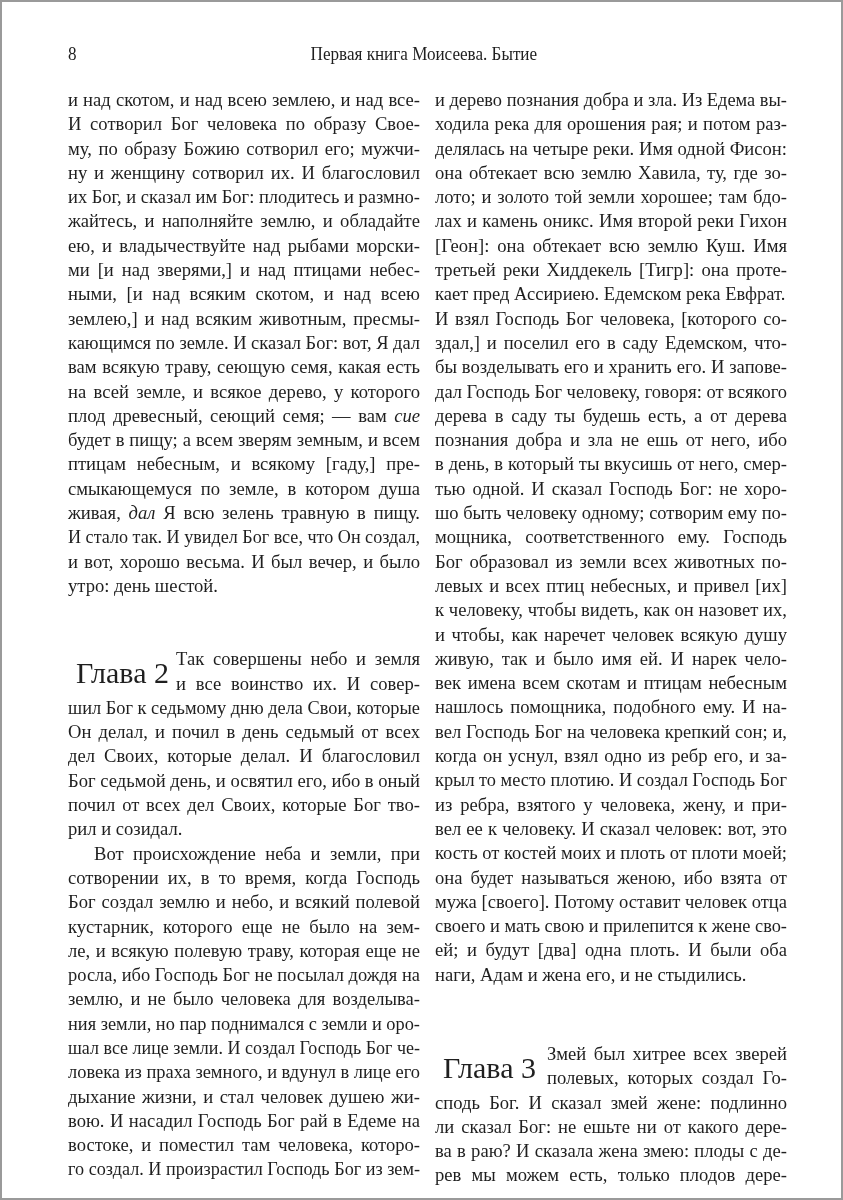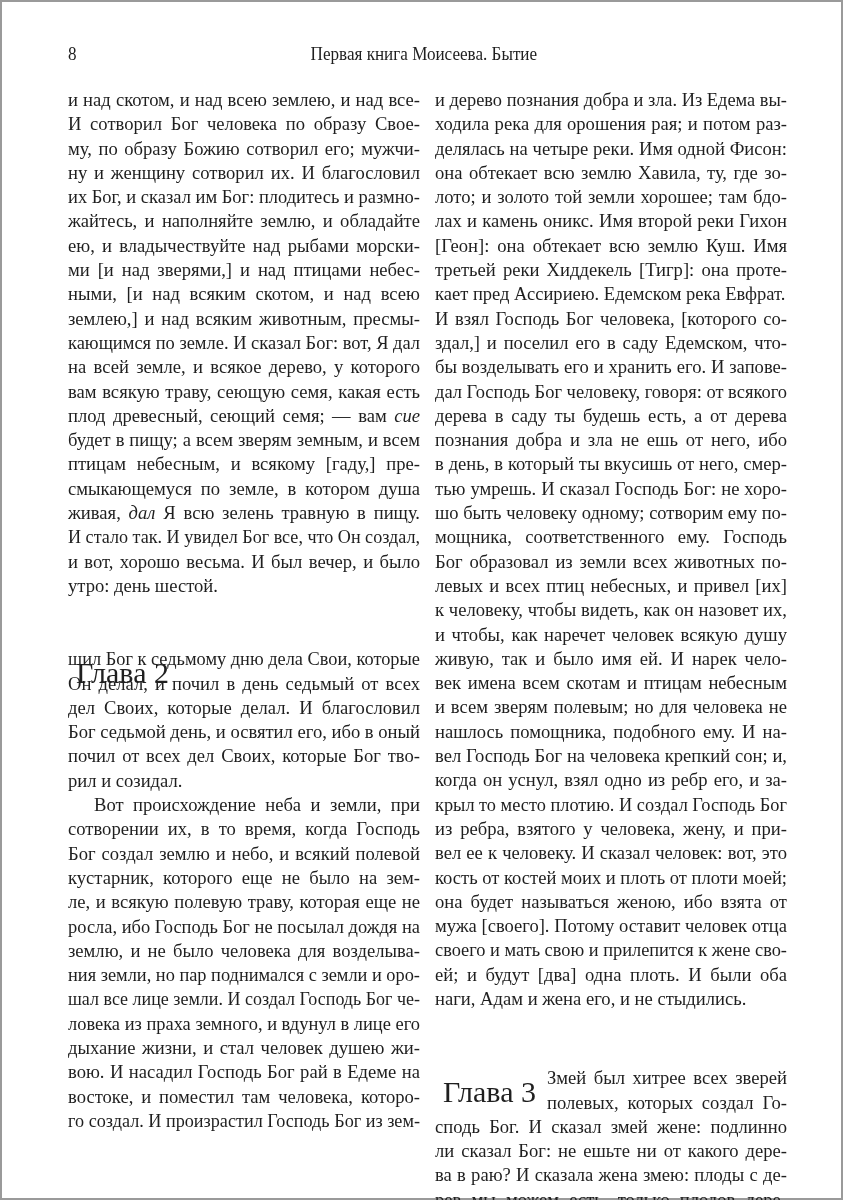--- a/index.html
+++ b/index.html
@@ -52,39 +52,43 @@
         <div class="line">И сотворил Бог человека по образу Свое-</div>
         <div class="line">му, по образу Божию сотворил его; мужчи-</div>
         <div class="line">ну и женщину сотворил их. И благословил</div>
         <div class="line" style="letter-spacing: 0px; text-align: left; text-align-last: left;"><span style="display: inline-block; transform-origin: left top; transform: scaleX(0.9941); white-space: nowrap;">их Бог, и сказал им Бог: плодитесь и размно-</span></div>
         <div class="line">жайтесь, и наполняйте землю, и обладайте</div>
         <div class="line">ею, и владычествуйте над рыбами морски-</div>
         <div class="line">ми [и над зверями,] и над птицами небес-</div>
         <div class="line">ными, [и над всяким скотом, и над всею</div>
         <div class="line">землею,] и над всяким животным, пресмы-</div>
         <div class="line" style="letter-spacing: 0px; text-align: left; text-align-last: left;"><span style="display: inline-block; transform-origin: left top; transform: scaleX(0.992); white-space: nowrap;">кающимся по земле. И сказал Бог: вот, Я дал</span></div>
+        <div class="line">вам всякую траву, сеющую семя, какая есть</div>
         <div class="line">на всей земле, и всякое дерево, у которого</div>
-        <div class="line">вам всякую траву, сеющую семя, какая есть</div>
       </div>
     <div class="line"><span>плод древесный, сеющий семя; — вам </span><em>сие</em></div>
     <div id="left-mid">
         <div class="line">будет в пищу; а всем зверям земным, и всем</div>
         <div class="line">птицам небесным, и всякому [гаду,] пре-</div>
         <div class="line">смыкающемуся по земле, в котором душа</div>
       </div>
     <div class="line"><span>живая, </span><em>дал</em><span> Я всю зелень травную в пищу.</span></div>
     <div id="left-endch1">
         <div class="line" style="letter-spacing: 0px; text-align: left; text-align-last: left;"><span style="display: inline-block; transform-origin: left top; transform: scaleX(0.9736); white-space: nowrap;">И стало так. И увидел Бог все, что Он создал,</span></div>
         <div class="line">и вот, хорошо весьма. И был вечер, и было</div>
         <div class="line last">утро: день шестой.</div>
       </div>
 
     <div class="chapter-gap-left"></div>
     <div class="chapter">
       <div class="chapter-title">Глава 2</div>
+      <div id="ch2-head">
+          <div class="line chapter-line">Так совершены небо и земля</div>
+          <div class="line chapter-line">и все воинство их. И совер-</div>
+        </div>
       <div id="ch2-lines">
           <div class="line" style="letter-spacing: 0px; text-align: right; text-align-last: left;"><span style="display: inline-block; transform-origin: left top; transform: scaleX(0.9866); white-space: nowrap;">шил Бог к седьмому дню дела Свои, которые</span></div>
           <div class="line">Он делал, и почил в день седьмый от всех</div>
           <div class="line">дел Своих, которые делал. И благословил</div>
           <div class="line">Бог седьмой день, и освятил его, ибо в оный</div>
           <div class="line">почил от всех дел Своих, которые Бог тво-</div>
           <div class="line last">рил и созидал.</div>
         </div>
       <div id="ch2-p2">
           <div class="line indent">Вот происхождение неба и земли, при</div>
@@ -116,30 +120,29 @@
         <div class="line">[Геон]: она обтекает всю землю Куш. Имя</div>
         <div class="line">третьей реки Хиддекель [Тигр]: она проте-</div>
         <div class="line" style="letter-spacing: 0px; text-align: left; text-align-last: left;"><span style="display: inline-block; transform-origin: left top; transform: scaleX(0.9962); white-space: nowrap;">кает пред Ассириею. Едемском река Евфрат.</span></div>
         <div class="line">И взял Господь Бог человека, [которого со-</div>
         <div class="line">здал,] и поселил его в саду Едемском, что-</div>
         <div class="line">бы возделывать его и хранить его. И запове-</div>
         <div class="line" style="letter-spacing: 0px; text-align: right; text-align-last: left;"><span style="display: inline-block; transform-origin: left top; transform: scaleX(0.9935); white-space: nowrap;">дал Господь Бог человеку, говоря: от всякого</span></div>
         <div class="line">дерева в саду ты будешь есть, а от дерева</div>
         <div class="line">познания добра и зла не ешь от него, ибо</div>
         <div class="line">в день, в который ты вкусишь от него, смер-</div>
-        <div class="line">тью умрешь. И сказал Господь Бог: не хоро-</div>
+        <div class="line">тью одной. И сказал Господь Бог: не хоро-</div>
         <div class="line" style="letter-spacing: 0px; text-align: right; text-align-last: left;"><span style="display: inline-block; transform-origin: left top; transform: scaleX(0.9958); white-space: nowrap;">шо быть человеку одному; сотворим ему по-</span></div>
         <div class="line">мощника, соответственного ему. Господь</div>
         <div class="line">Бог образовал из земли всех животных по-</div>
         <div class="line">левых и всех птиц небесных, и привел [их]</div>
         <div class="line">к человеку, чтобы видеть, как он назовет их,</div>
         <div class="line">и чтобы, как наречет человек всякую душу</div>
         <div class="line">живую, так и было имя ей. И нарек чело-</div>
         <div class="line">век имена всем скотам и птицам небесным</div>
-        <div class="line">и всем зверям полевым; но для человека не</div>
         <div class="line">нашлось помощника, подобного ему. И на-</div>
         <div class="line">вел Господь Бог на человека крепкий сон; и,</div>
         <div class="line">когда он уснул, взял одно из ребр его, и за-</div>
         <div class="line" style="letter-spacing: 0px; text-align: left; text-align-last: left;"><span style="display: inline-block; transform-origin: left top; transform: scaleX(0.9856); white-space: nowrap;">крыл то место плотию. И создал Господь Бог</span></div>
         <div class="line">из ребра, взятого у человека, жену, и при-</div>
         <div class="line">вел ее к человеку. И сказал человек: вот, это</div>
         <div class="line" style="letter-spacing: 0px; text-align: right; text-align-last: left;"><span style="display: inline-block; transform-origin: left top; transform: scaleX(0.9976); white-space: nowrap;">кость от костей моих и плоть от плоти моей;</span></div>
         <div class="line">она будет называться женою, ибо взята от</div>
         <div class="line" style="letter-spacing: 0px; text-align: left; text-align-last: left;"><span style="display: inline-block; transform-origin: left top; transform: scaleX(0.998); white-space: nowrap;">мужа [своего]. Потому оставит человек отца</span></div>
         <div class="line" style="letter-spacing: 0px; text-align: left; text-align-last: left;"><span style="display: inline-block; transform-origin: left top; transform: scaleX(0.987); white-space: nowrap;">своего и мать свою и прилепится к жене сво-</span></div>

